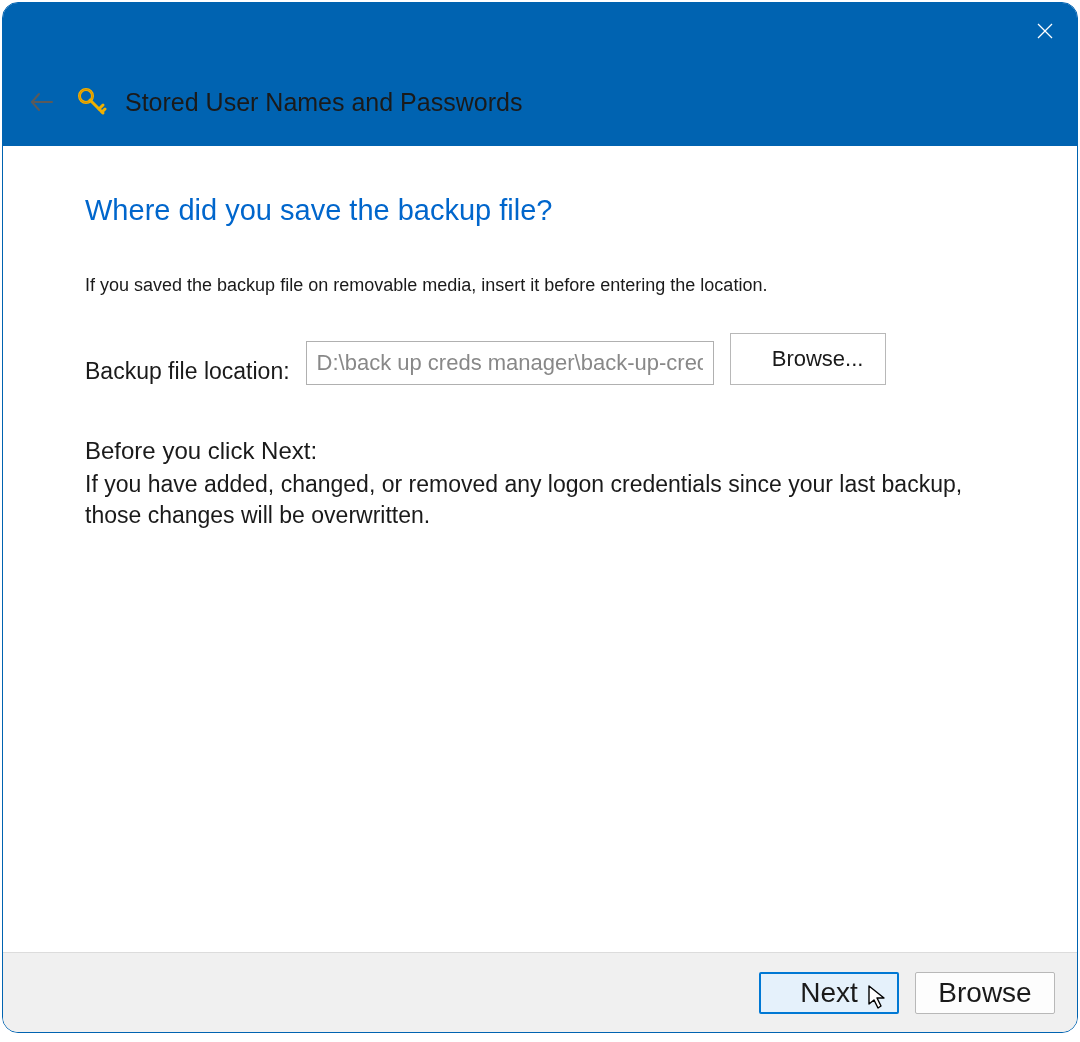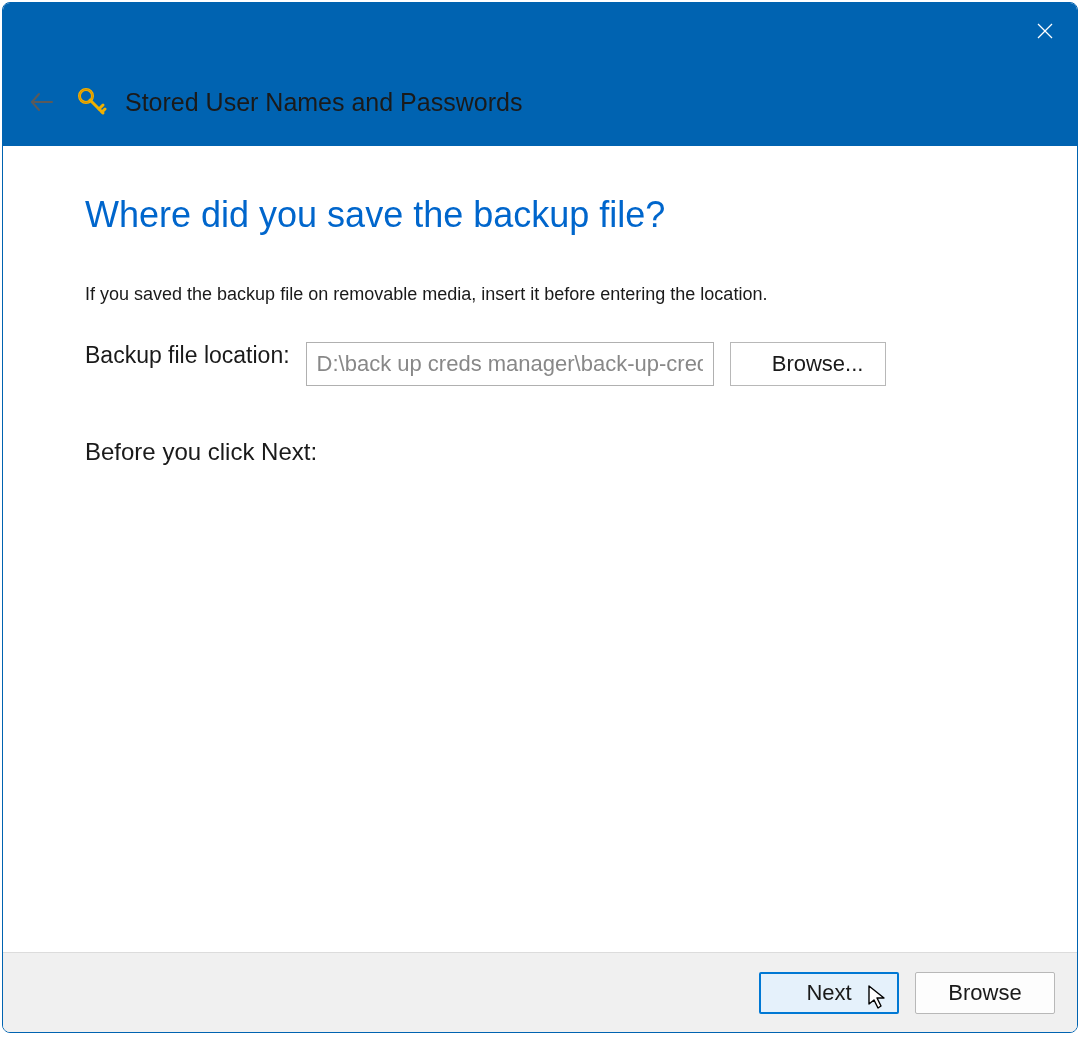--- a/index.html
+++ b/index.html
@@ -12,21 +12,21 @@
       background: #fff;
       width: 1080px;
       height: 1042px;
       position: relative;
     }
     .window {
       width: 1076px;
       height: 1031px;
       margin: 2px;
       border: 1px solid #0063b1;
-      border-radius: 8px;
+      border-radius: 16px;
       overflow: hidden;
       display: flex;
       flex-direction: column;
       box-shadow: 0 0 0 rgba(0,0,0,0.1);
     }
     .titlebar {
       height: 55px;
       background: #0063b1;
       display: flex;
       justify-content: flex-end;
@@ -80,55 +80,55 @@
       font-weight: 400;
       margin-left: 4px;
     }
     .content {
       flex: 1;
       padding: 48px 70px 20px 82px;
       background: #fff;
     }
     .main-heading {
       color: #0066cc;
-      font-size: 36px;
+      font-size: 29px;
       font-weight: 400;
       margin-bottom: 46px;
     }
     .instruction-text {
       font-size: 18px;
       color: #1a1a1a;
       line-height: 1.35;
       margin-bottom: 36px;
       max-width: 880px;
     }
     .location-row {
       display: flex;
-      align-items: flex-start;
+      align-items: flex-end;
       gap: 16px;
       margin-bottom: 52px;
     }
     .location-label {
       font-size: 23px;
       color: #1a1a1a;
       white-space: nowrap;
     }
     .location-input {
       width: 408px;
       height: 44px;
       border: 1px solid #b0b0b0;
       padding: 0 10px;
       font-size: 22px;
       color: #888;
       font-family: inherit;
       background: #fff;
     }
     .browse-btn {
       width: 156px;
-      height: 44px;
+      height: 52px;
       border: 1px solid #b8b8b8;
       background: #fff;
       font-size: 22px;
       font-family: inherit;
       cursor: pointer;
       color: #1a1a1a;
       padding-left: 20px;
     }
     .warning-title {
       font-size: 24px;
@@ -148,21 +148,21 @@
       border-top: 1px solid #dcdcdc;
       display: flex;
       align-items: center;
       justify-content: flex-end;
       padding-right: 22px;
       gap: 16px;
     }
     .footer-btn {
       width: 140px;
       height: 42px;
-      font-size: 22px;
+      font-size: 28px;
       font-family: inherit;
       cursor: pointer;
       background: #fdfdfd;
       border: 1px solid #b8b8b8;
       color: #1a1a1a;
       border-radius: 2px;
     }
     .footer-btn.primary {
       border: 2px solid #0078d4;
       background: #e5f1fb;
@@ -215,20 +215,21 @@
     <h1 class="main-heading">Where did you save the backup file?</h1>
     <p class="instruction-text">If you saved the backup file on removable media, insert it before entering the location.</p>
 
     <div class="location-row">
       <span class="location-label">Backup file location:</span>
       <input type="text" class="location-input" readonly="" value="D:\back up creds manager\back-up-cred" style="">
       <button class="browse-btn">Browse...</button>
     </div>
 
     <div class="warning-title">Before you click Next:</div>
+    <p class="warning-text">If you have added, changed, or removed any logon credentials since your last backup, those changes will be overwritten.</p>
   </div>
 
   <div class="footer">
     <span class="next-wrap">
       <button class="footer-btn primary">Next</button>
       <svg class="cursor" width="22" height="26" viewBox="0 0 22 26" style="position:absolute; left:108px; top:12px;">
         <path d="M2 2 L2 20 L7 16 L11 24 L14 22 L10 14 L17 14 Z" fill="white" stroke="black" stroke-width="1.4" stroke-linejoin="round"></path>
       </svg>
     </span>
     <button class="footer-btn">Browse</button>

